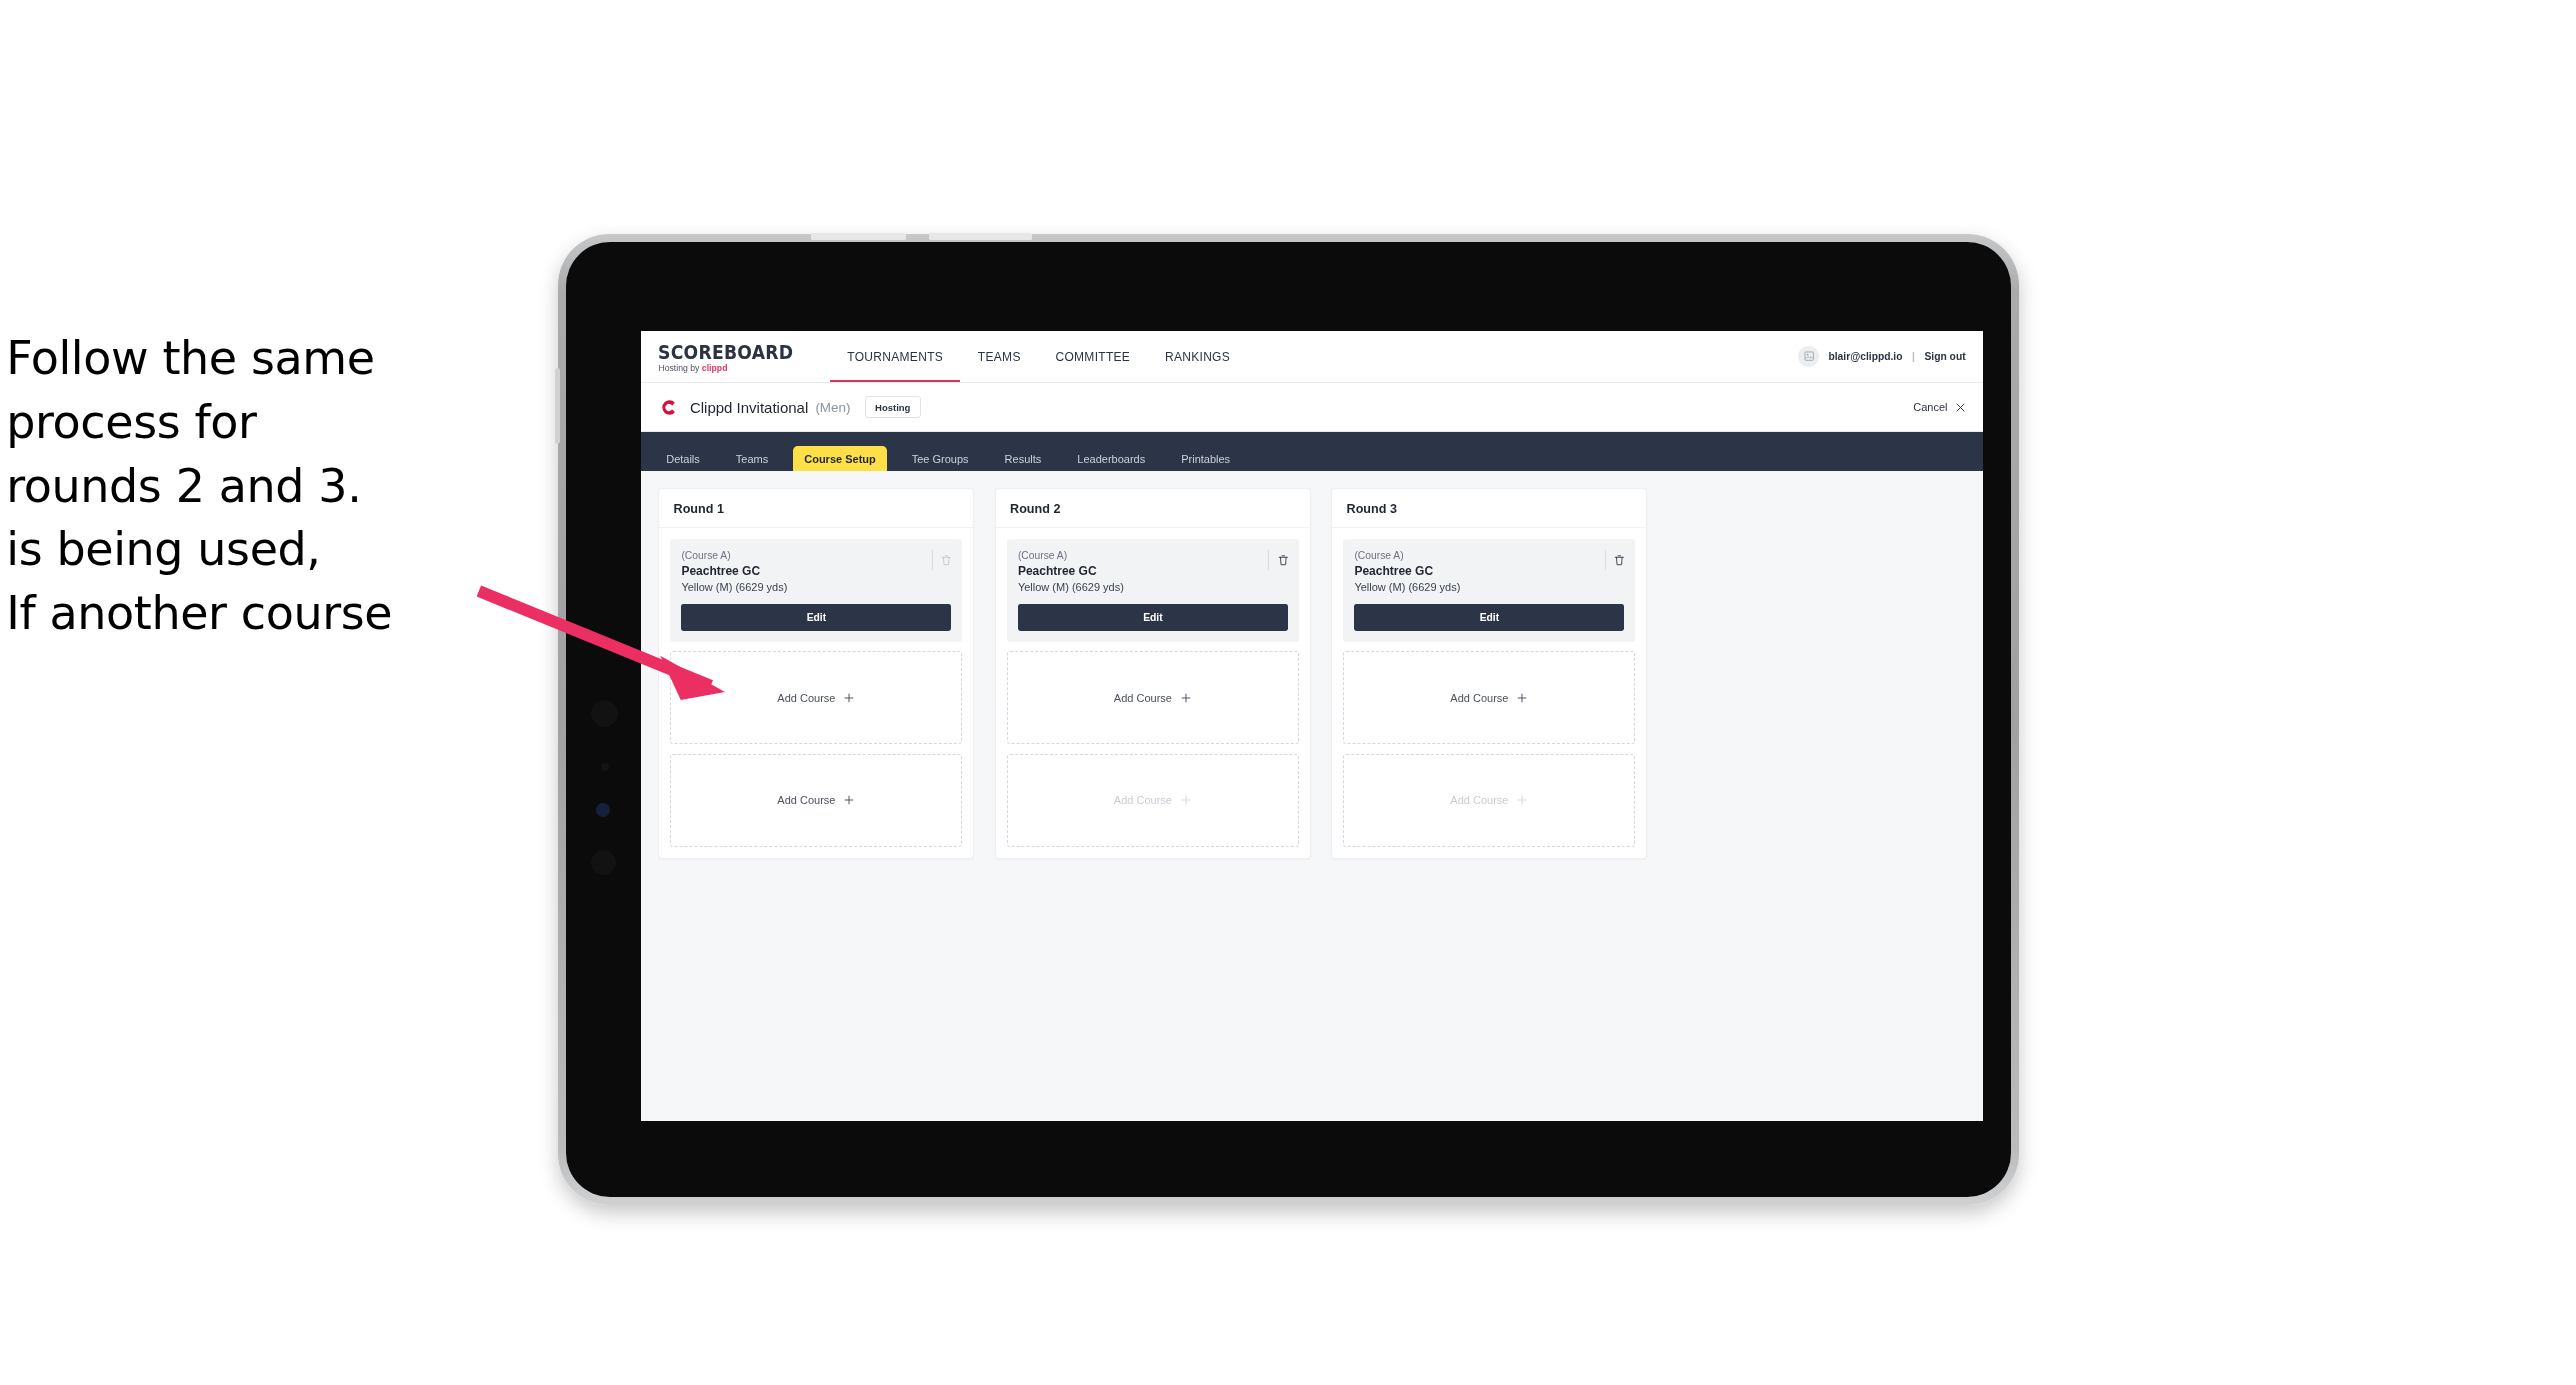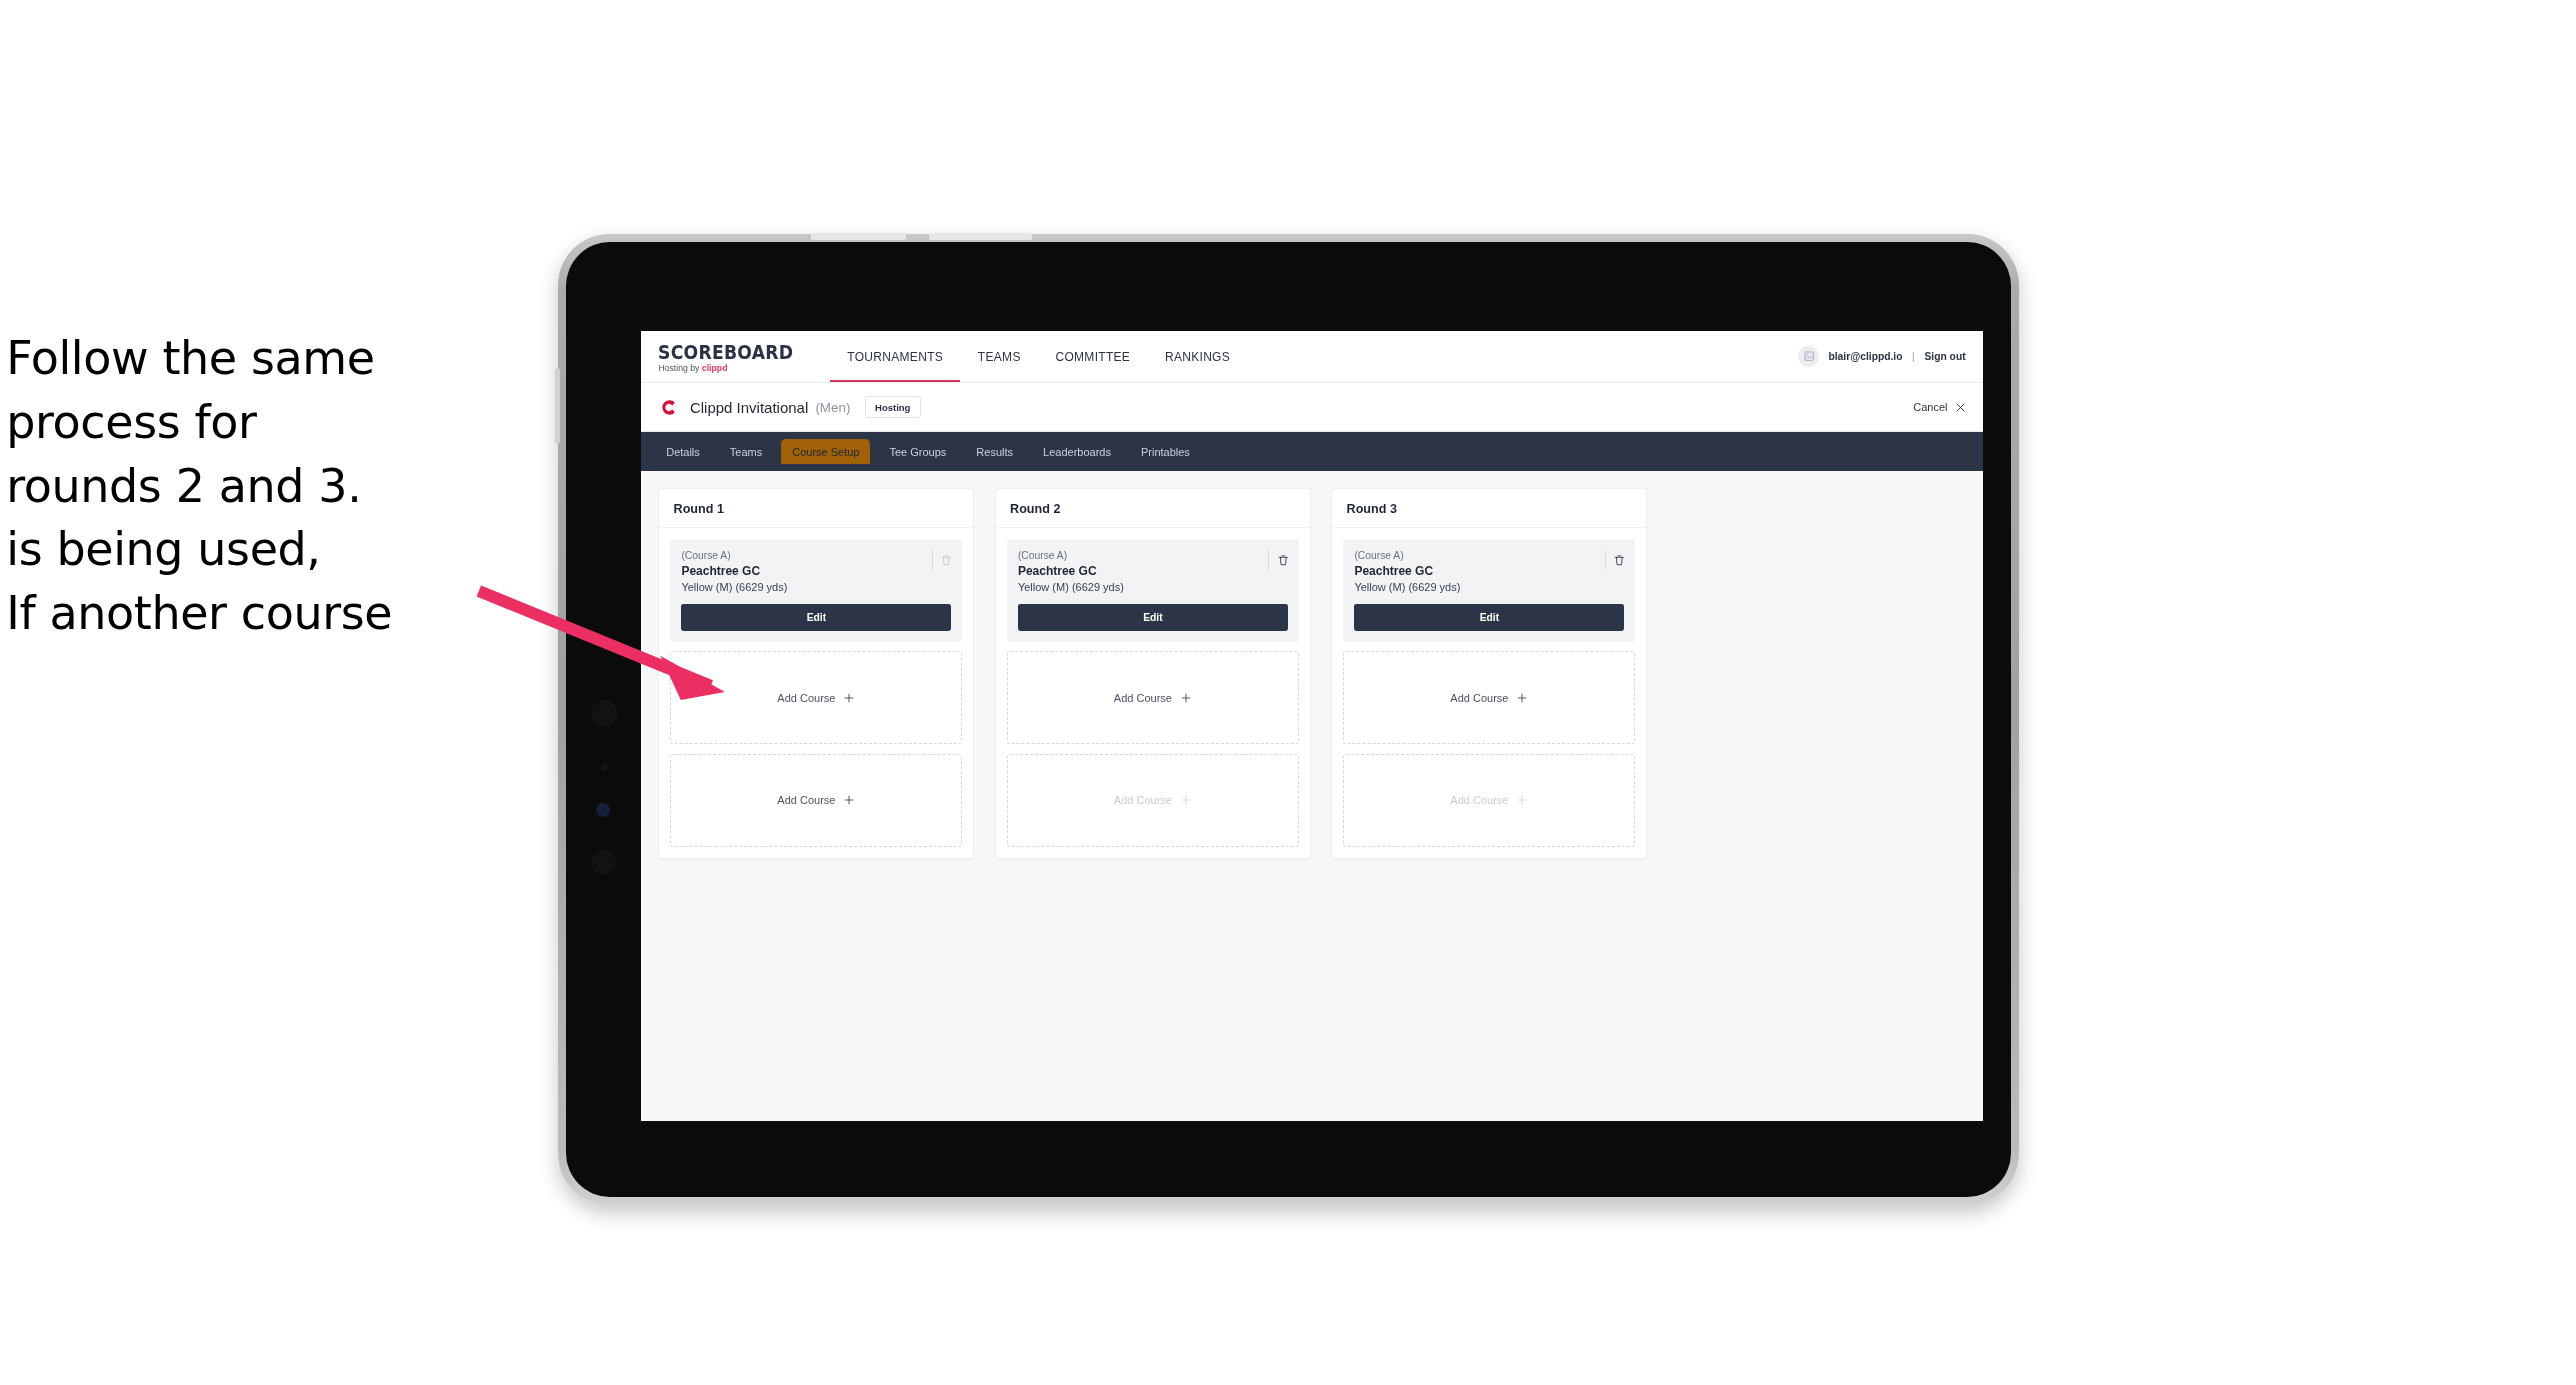--- a/index.html
+++ b/index.html
@@ -112,27 +112,27 @@
     font-size: 9.5px; font-weight: 700; color: #2b3243; background: #fff;
   }
   .cancel-wrap {
     margin-left: auto; display: flex; align-items: center; gap: 7.1px;
     font-size: 11px; color: #2b3243; cursor: pointer;
   }
 
   
   .tabbar {
     height: 39px; background: #2c3547;
-    display: flex; align-items: center; padding: 0 14.2px; gap: 8px;
+    display: flex; align-items: flex-end; padding: 0 14.2px; gap: 14px;
   }
   .tab {
     padding: 6.3px 11px; font-size: 11px; color: #ccd1da;
     border-radius: 4.7px 4.7px 0 0; cursor: pointer;
   }
-  .tab.active { background: #a16207; color: #1f2532; font-weight: 400; }
+  .tab.active { background: #fde047; color: #1f2532; font-weight: 700; }
 
   
   .content { padding: 17.4px 17.4px; display: flex; gap: 20.5px; align-items: flex-start; }
   .round-col {
     width: 316px; background: #ffffff;
     border: 0.8px solid #edeff2; border-radius: 4px;
     padding: 0 0 11px 0;
     box-shadow: 0 0.8px 1.6px rgba(16,24,40,0.04);
   }
   .round-head {

